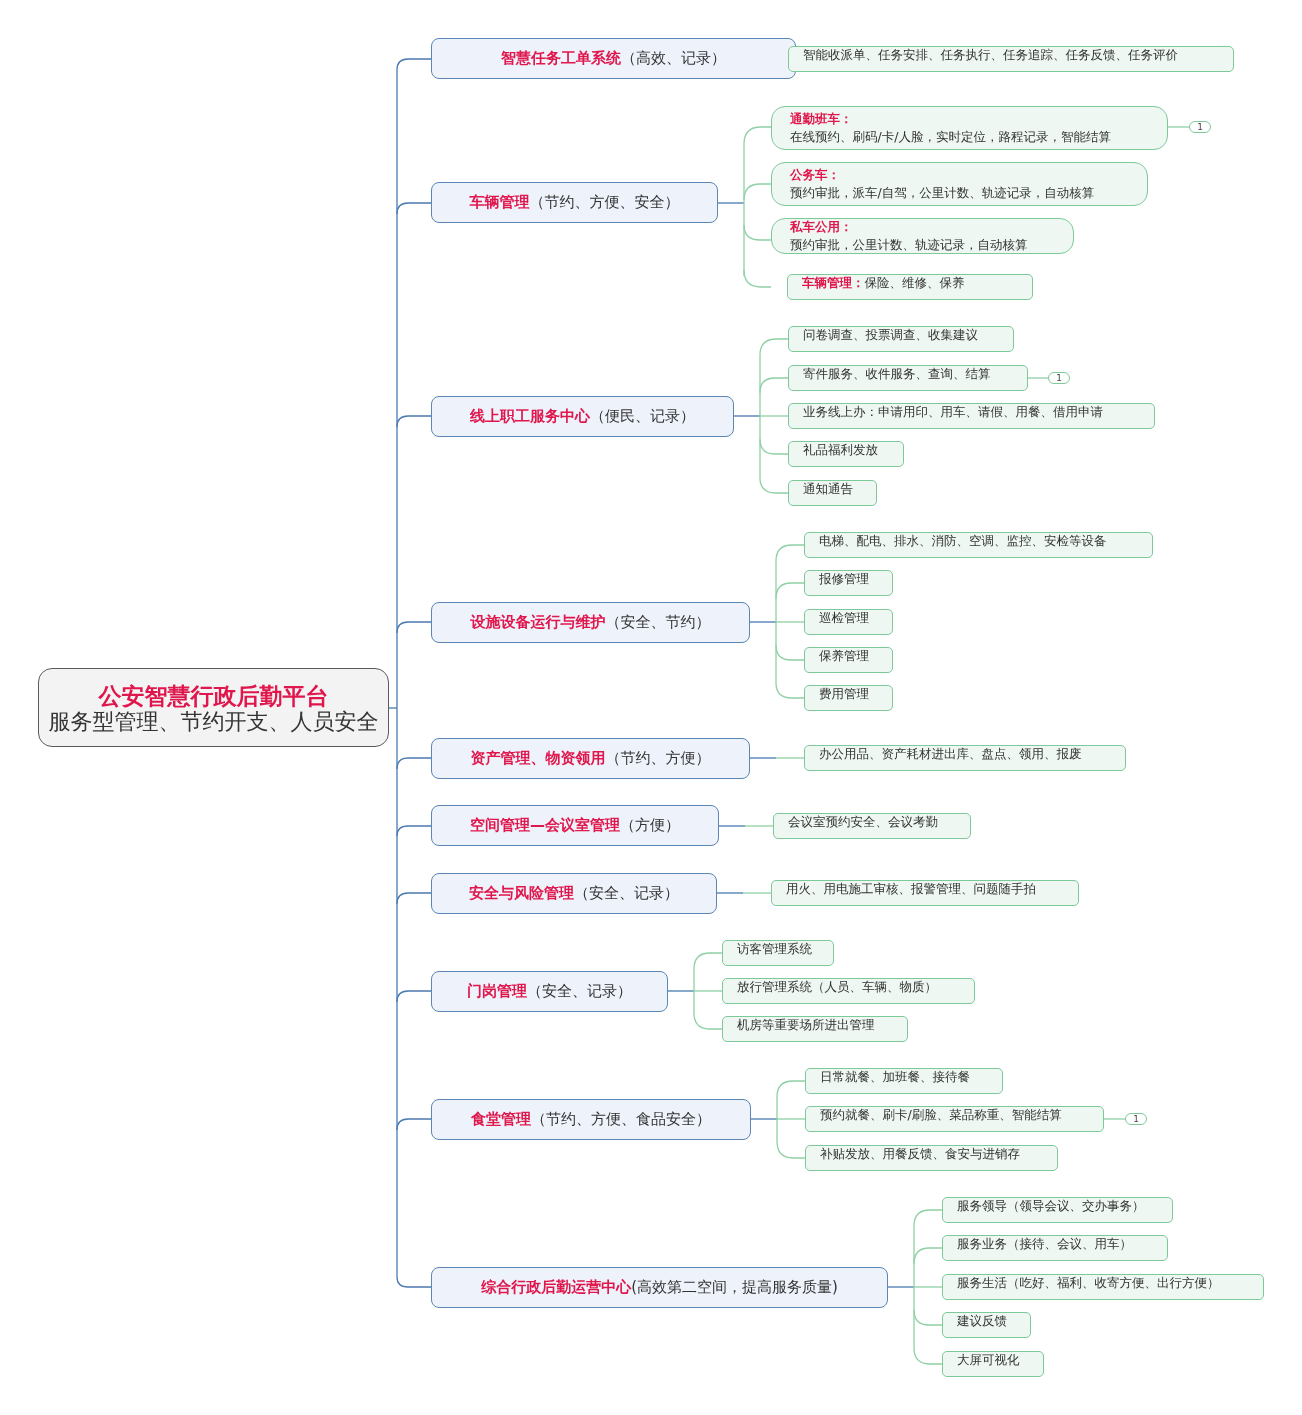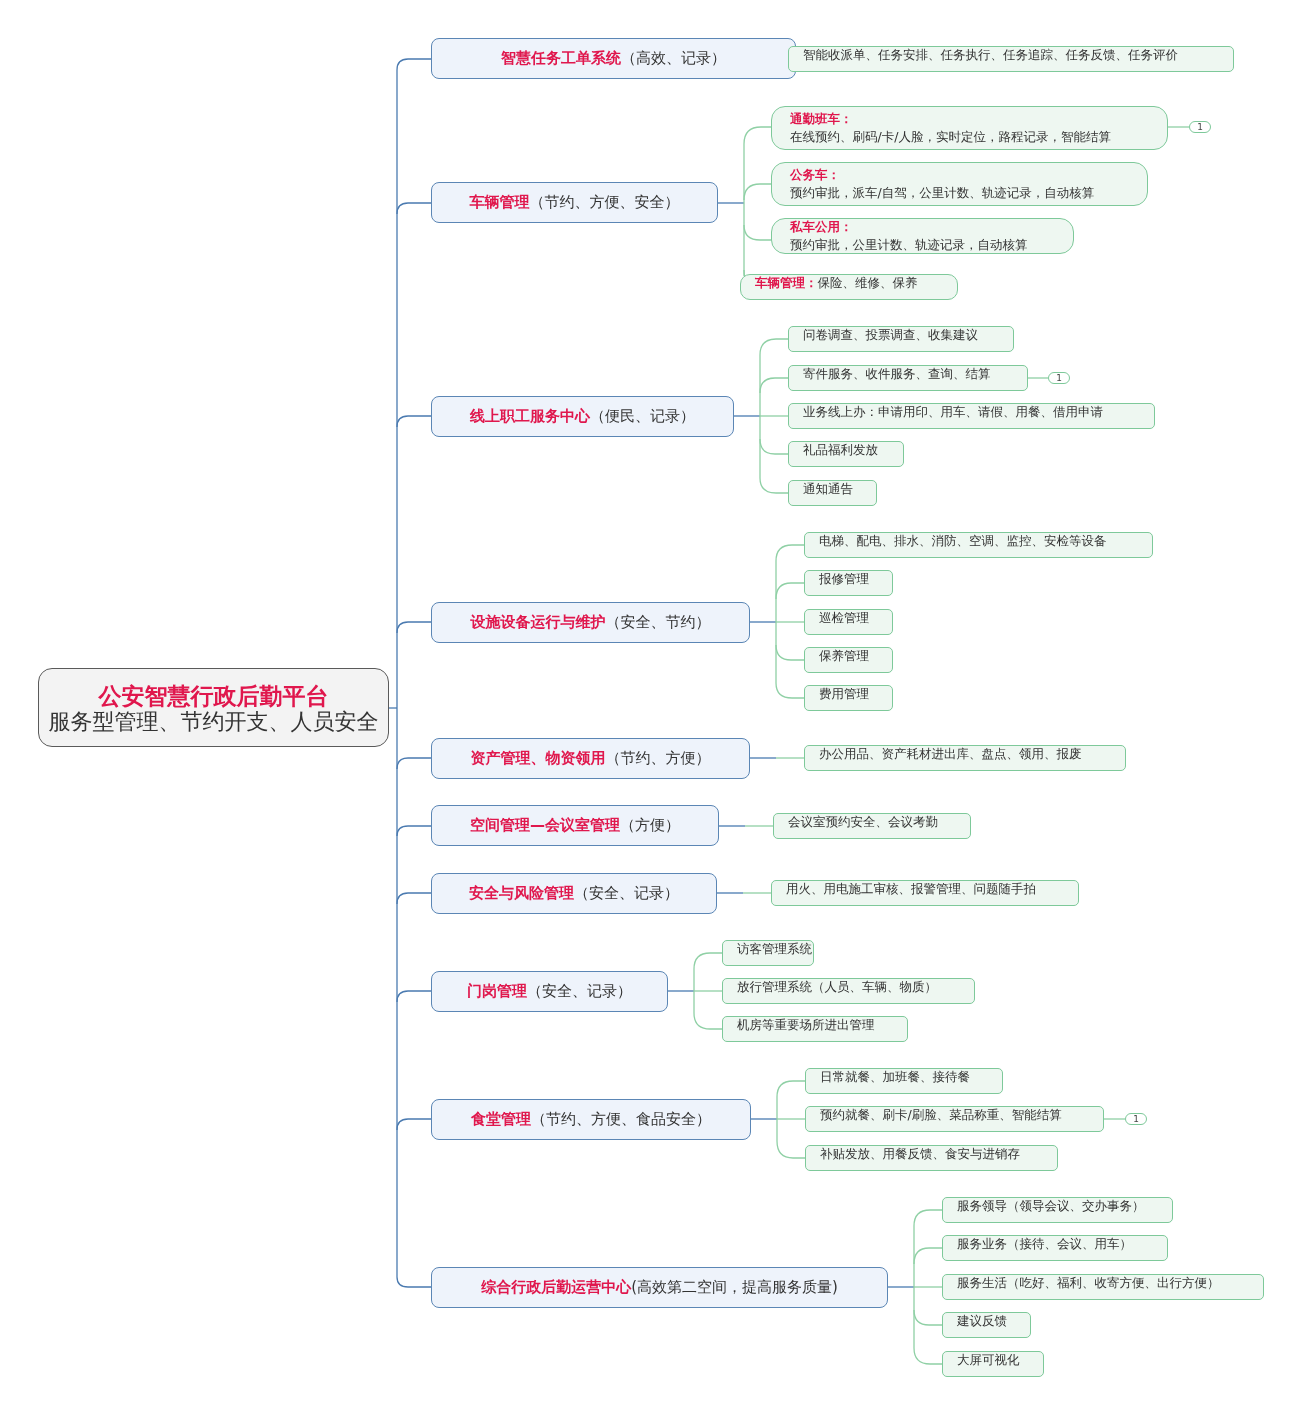--- a/index.html
+++ b/index.html
@@ -126,21 +126,21 @@
 </div>
 <div class="badge" style="left:1189px;top:121px;width:22px;">1</div>
 <div class="node leaf two" style="left:771px;top:162px;width:377px;height:44px;">
   <span class="hl">公务车：</span>
   <span>预约审批，派车/自驾，公里计数、轨迹记录，自动核算</span>
 </div>
 <div class="node leaf two" style="left:771px;top:218px;width:303px;height:36px;">
   <span class="hl">私车公用：</span>
   <span>预约审批，公里计数、轨迹记录，自动核算</span>
 </div>
-<div class="node leaf" style="left:740px;top:274px;width:218px;height:26px;border-radius:10px;">
+<div class="node leaf" style="left:787px;top:274px;width:246px;height:26px;">
   <span class="hl">车辆管理：</span>
     <span> 保险、维修、保养</span>
 </div>
 
 <div class="node branch" style="left:431px;top:396px;width:303px;height:41px;">
   <span class="hl">线上职工服务中心</span>
     <span class="rest">（便民、记录）</span>
 </div>
 <div class="node leaf" style="left:788px;top:326px;width:226px;height:26px;">
   <span>问卷调查、投票调查、收集建议</span>
@@ -200,21 +200,21 @@
     <span class="rest">（安全、记录）</span>
 </div>
 <div class="node leaf" style="left:771px;top:880px;width:308px;height:26px;">
   <span>用火、用电施工审核、报警管理、问题随手拍</span>
 </div>
 
 <div class="node branch" style="left:431px;top:971px;width:237px;height:41px;">
   <span class="hl">门岗管理</span>
     <span class="rest">（安全、记录）</span>
 </div>
-<div class="node leaf" style="left:722px;top:940px;width:92px;height:26px;">
+<div class="node leaf" style="left:722px;top:940px;width:112px;height:26px;">
   <span>访客管理系统</span>
 </div>
 <div class="node leaf" style="left:722px;top:978px;width:253px;height:26px;">
   <span>放行管理系统（人员、车辆、物质）</span>
 </div>
 <div class="node leaf" style="left:722px;top:1016px;width:186px;height:26px;">
   <span>机房等重要场所进出管理</span>
 </div>
 
 <div class="node branch" style="left:431px;top:1099px;width:320px;height:41px;">

